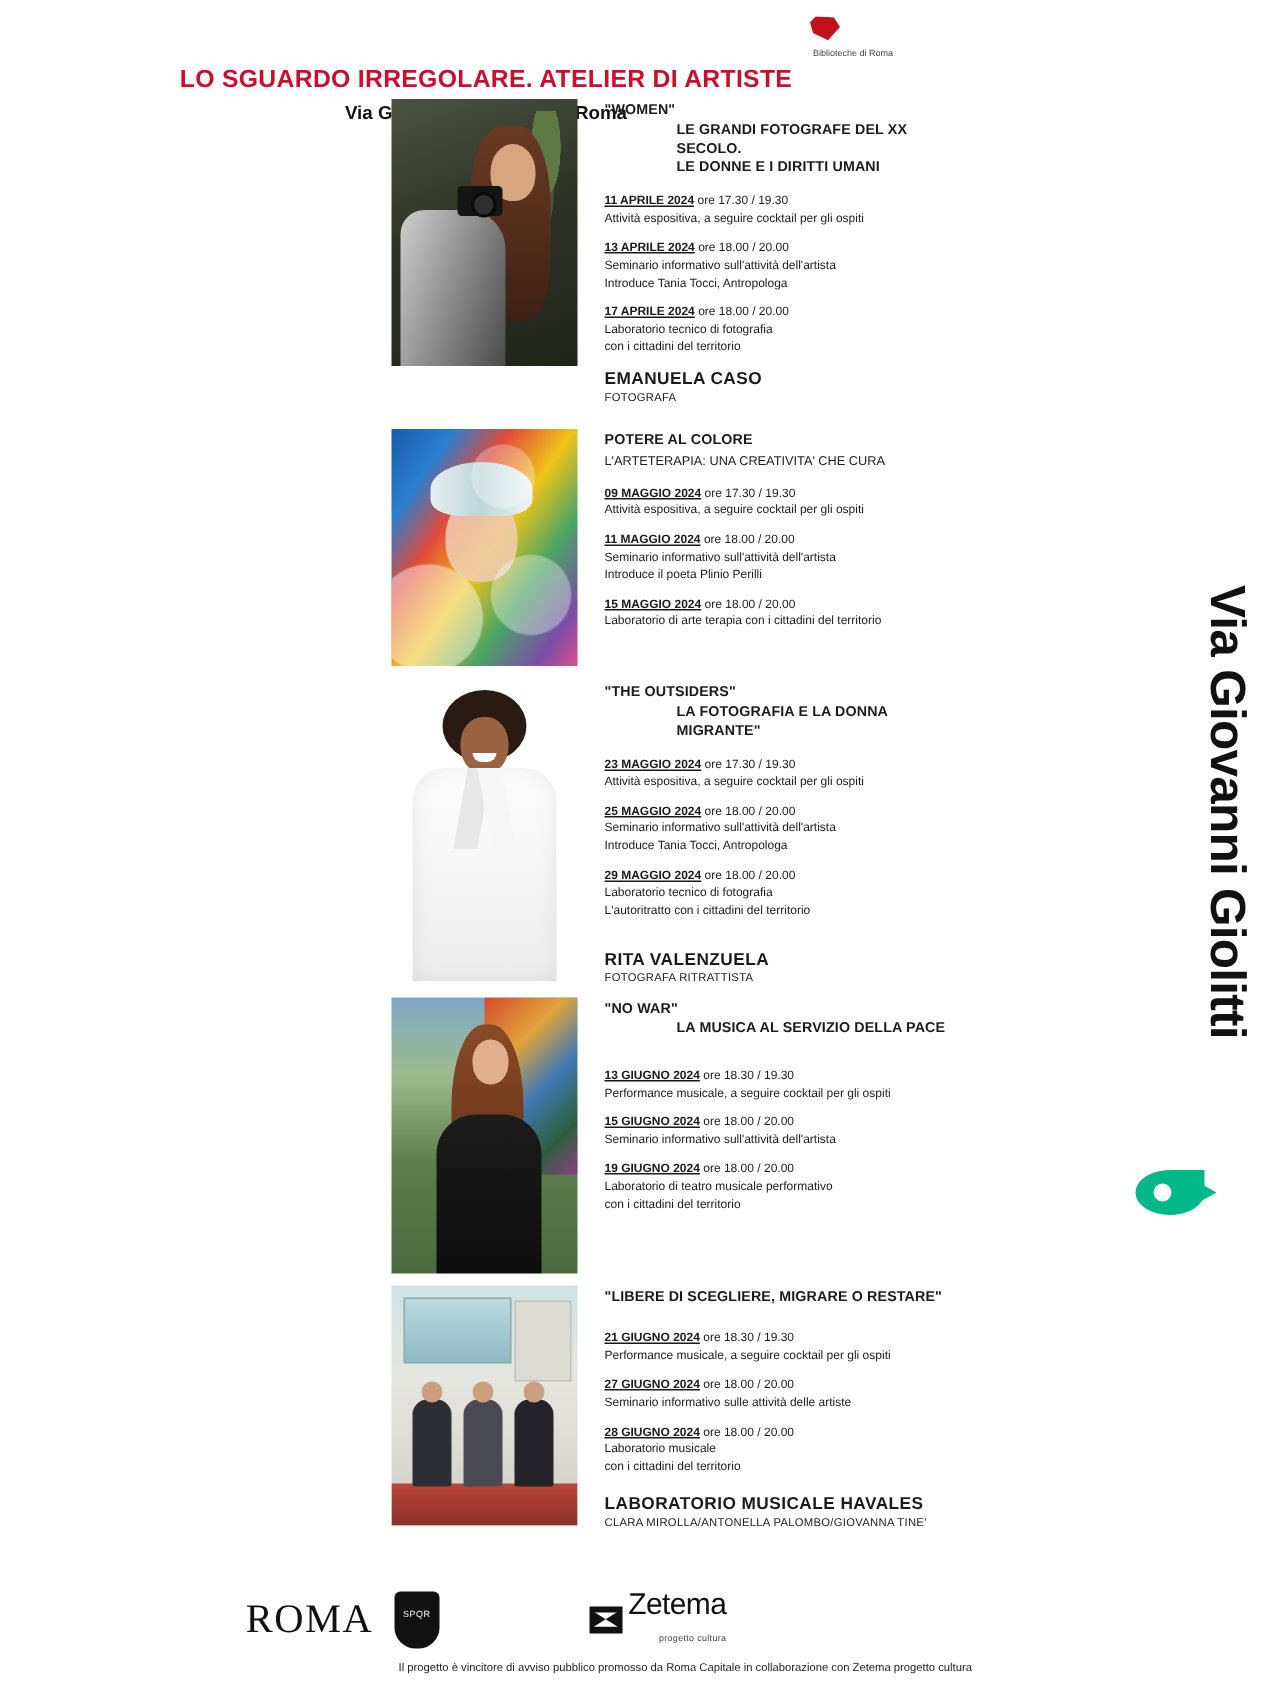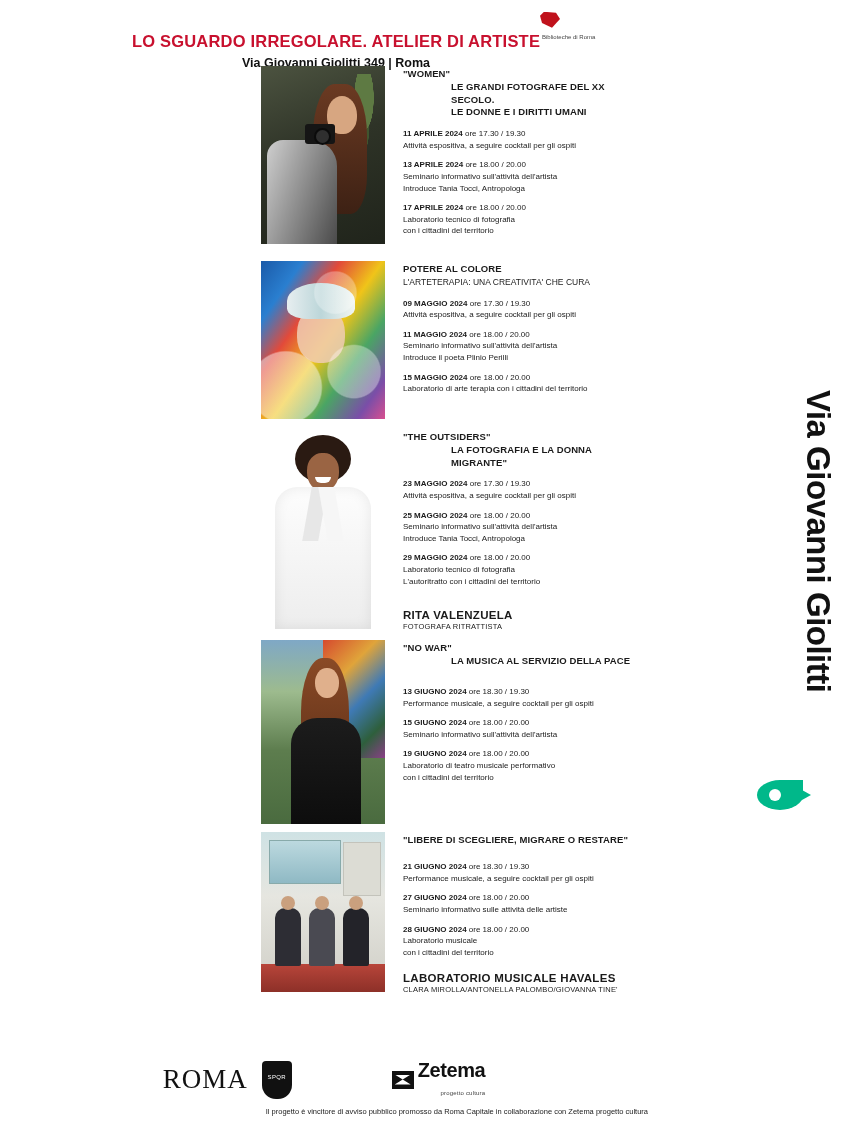--- a/index.html
+++ b/index.html
@@ -37,25 +37,24 @@
     vertical-align: middle;
     font-size: 6px;
     color: #444;
     margin-left: 2px;
     line-height: 1.1;
   }
 
   
   .header {
     position: absolute;
-    top: 32px;
+    top: 44px;
     left: 0;
     width: 648px;
     text-align: center;
-    padding-left: 12px;
   }
   .header .title {
     font-size: 16.5px;
     font-weight: bold;
     color: #c8102e;
     letter-spacing: 0.2px;
   }
   .header .subtitle {
     margin-top: 5px;
     font-size: 12.5px;
@@ -158,20 +157,21 @@
   .date-block {
     margin-bottom: 8px;
   }
   .date-line {
     font-size: 8px;
     line-height: 1.45;
   }
   .date-line .d {
     font-weight: bold;
     font-size: 8px;
+    text-decoration: underline;
   }
   .desc {
     font-size: 8px;
     line-height: 1.45;
   }
   .artist {
     margin-top: 10px;
   }
   .artist-name {
     font-size: 11.5px;
@@ -440,21 +440,21 @@
   .zetema .zmark:after {
     content: "";
     position: absolute;
     left: 3px; top: 4px;
     width: 16px; height: 10px;
     background: #fff;
     clip-path: polygon(0 0, 100% 0, 0 100%, 100% 100%);
   }
   .zetema .ztext {
     font-size: 20px;
-    font-weight: bold;
+    font-weight: normal;
     color: #111;
     letter-spacing: -0.4px;
     line-height: 1;
   }
   .zetema .zsub {
     font-size: 6px;
     color: #444;
     letter-spacing: 0.2px;
   }
   .footer-note {
@@ -505,20 +505,24 @@
         <div class="date-block">
           <div class="date-line"><span class="d">13 APRILE 2024</span> <span>ore 18.00 / 20.00</span></div>
           <div class="desc" style="white-space:pre-line">Seminario informativo sull'attività dell'artista
 Introduce Tania Tocci, Antropologa</div>
         </div>
         <div class="date-block">
           <div class="date-line"><span class="d">17 APRILE 2024</span> <span>ore 18.00 / 20.00</span></div>
           <div class="desc" style="white-space:pre-line">Laboratorio tecnico di fotografia
 con i cittadini del territorio</div>
         </div>
+      </div>
+      <div class="artist">
+        <div class="artist-name">EMANUELA CASO</div>
+        <div class="artist-role" style="white-space:pre-line">FOTOGRAFA</div>
       </div>
     </div>
   </div>
 
   <div class="entry" style="margin-top:16px">
     <div class="photo ph2">
       <div class="p-face"></div>
       <div class="p-turban"></div>
       <div class="p-wash"></div>
     </div>

